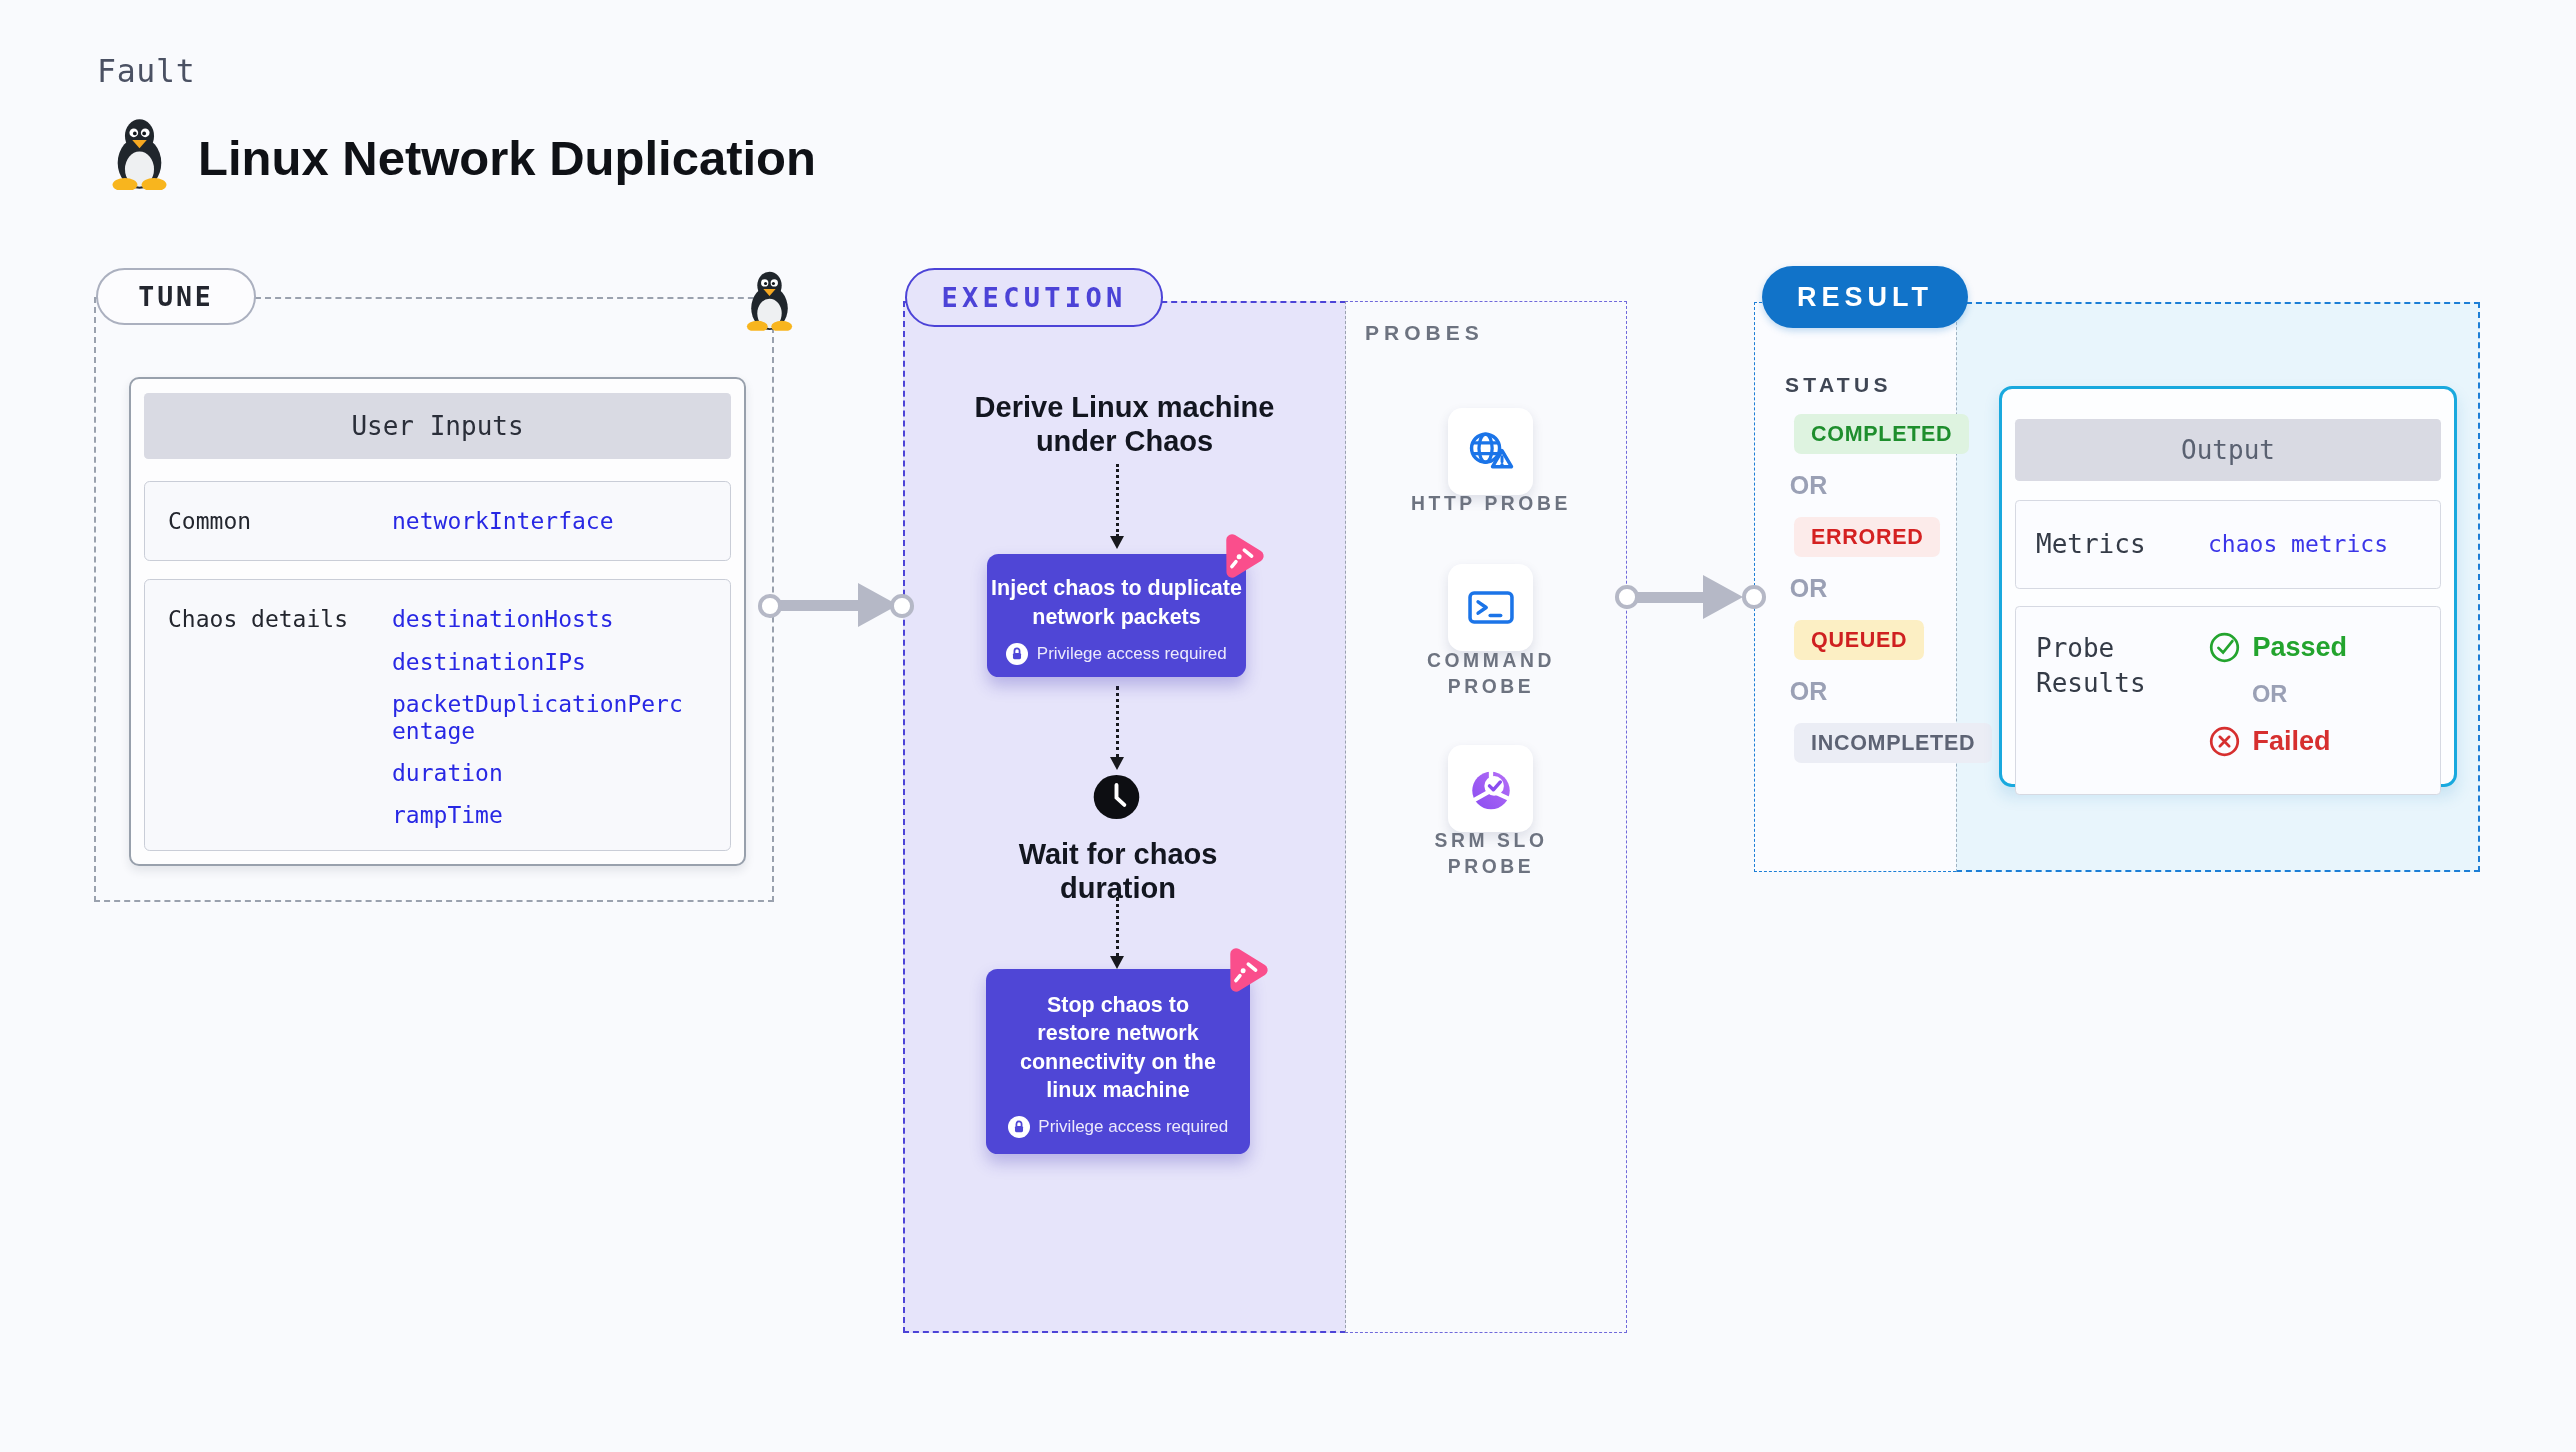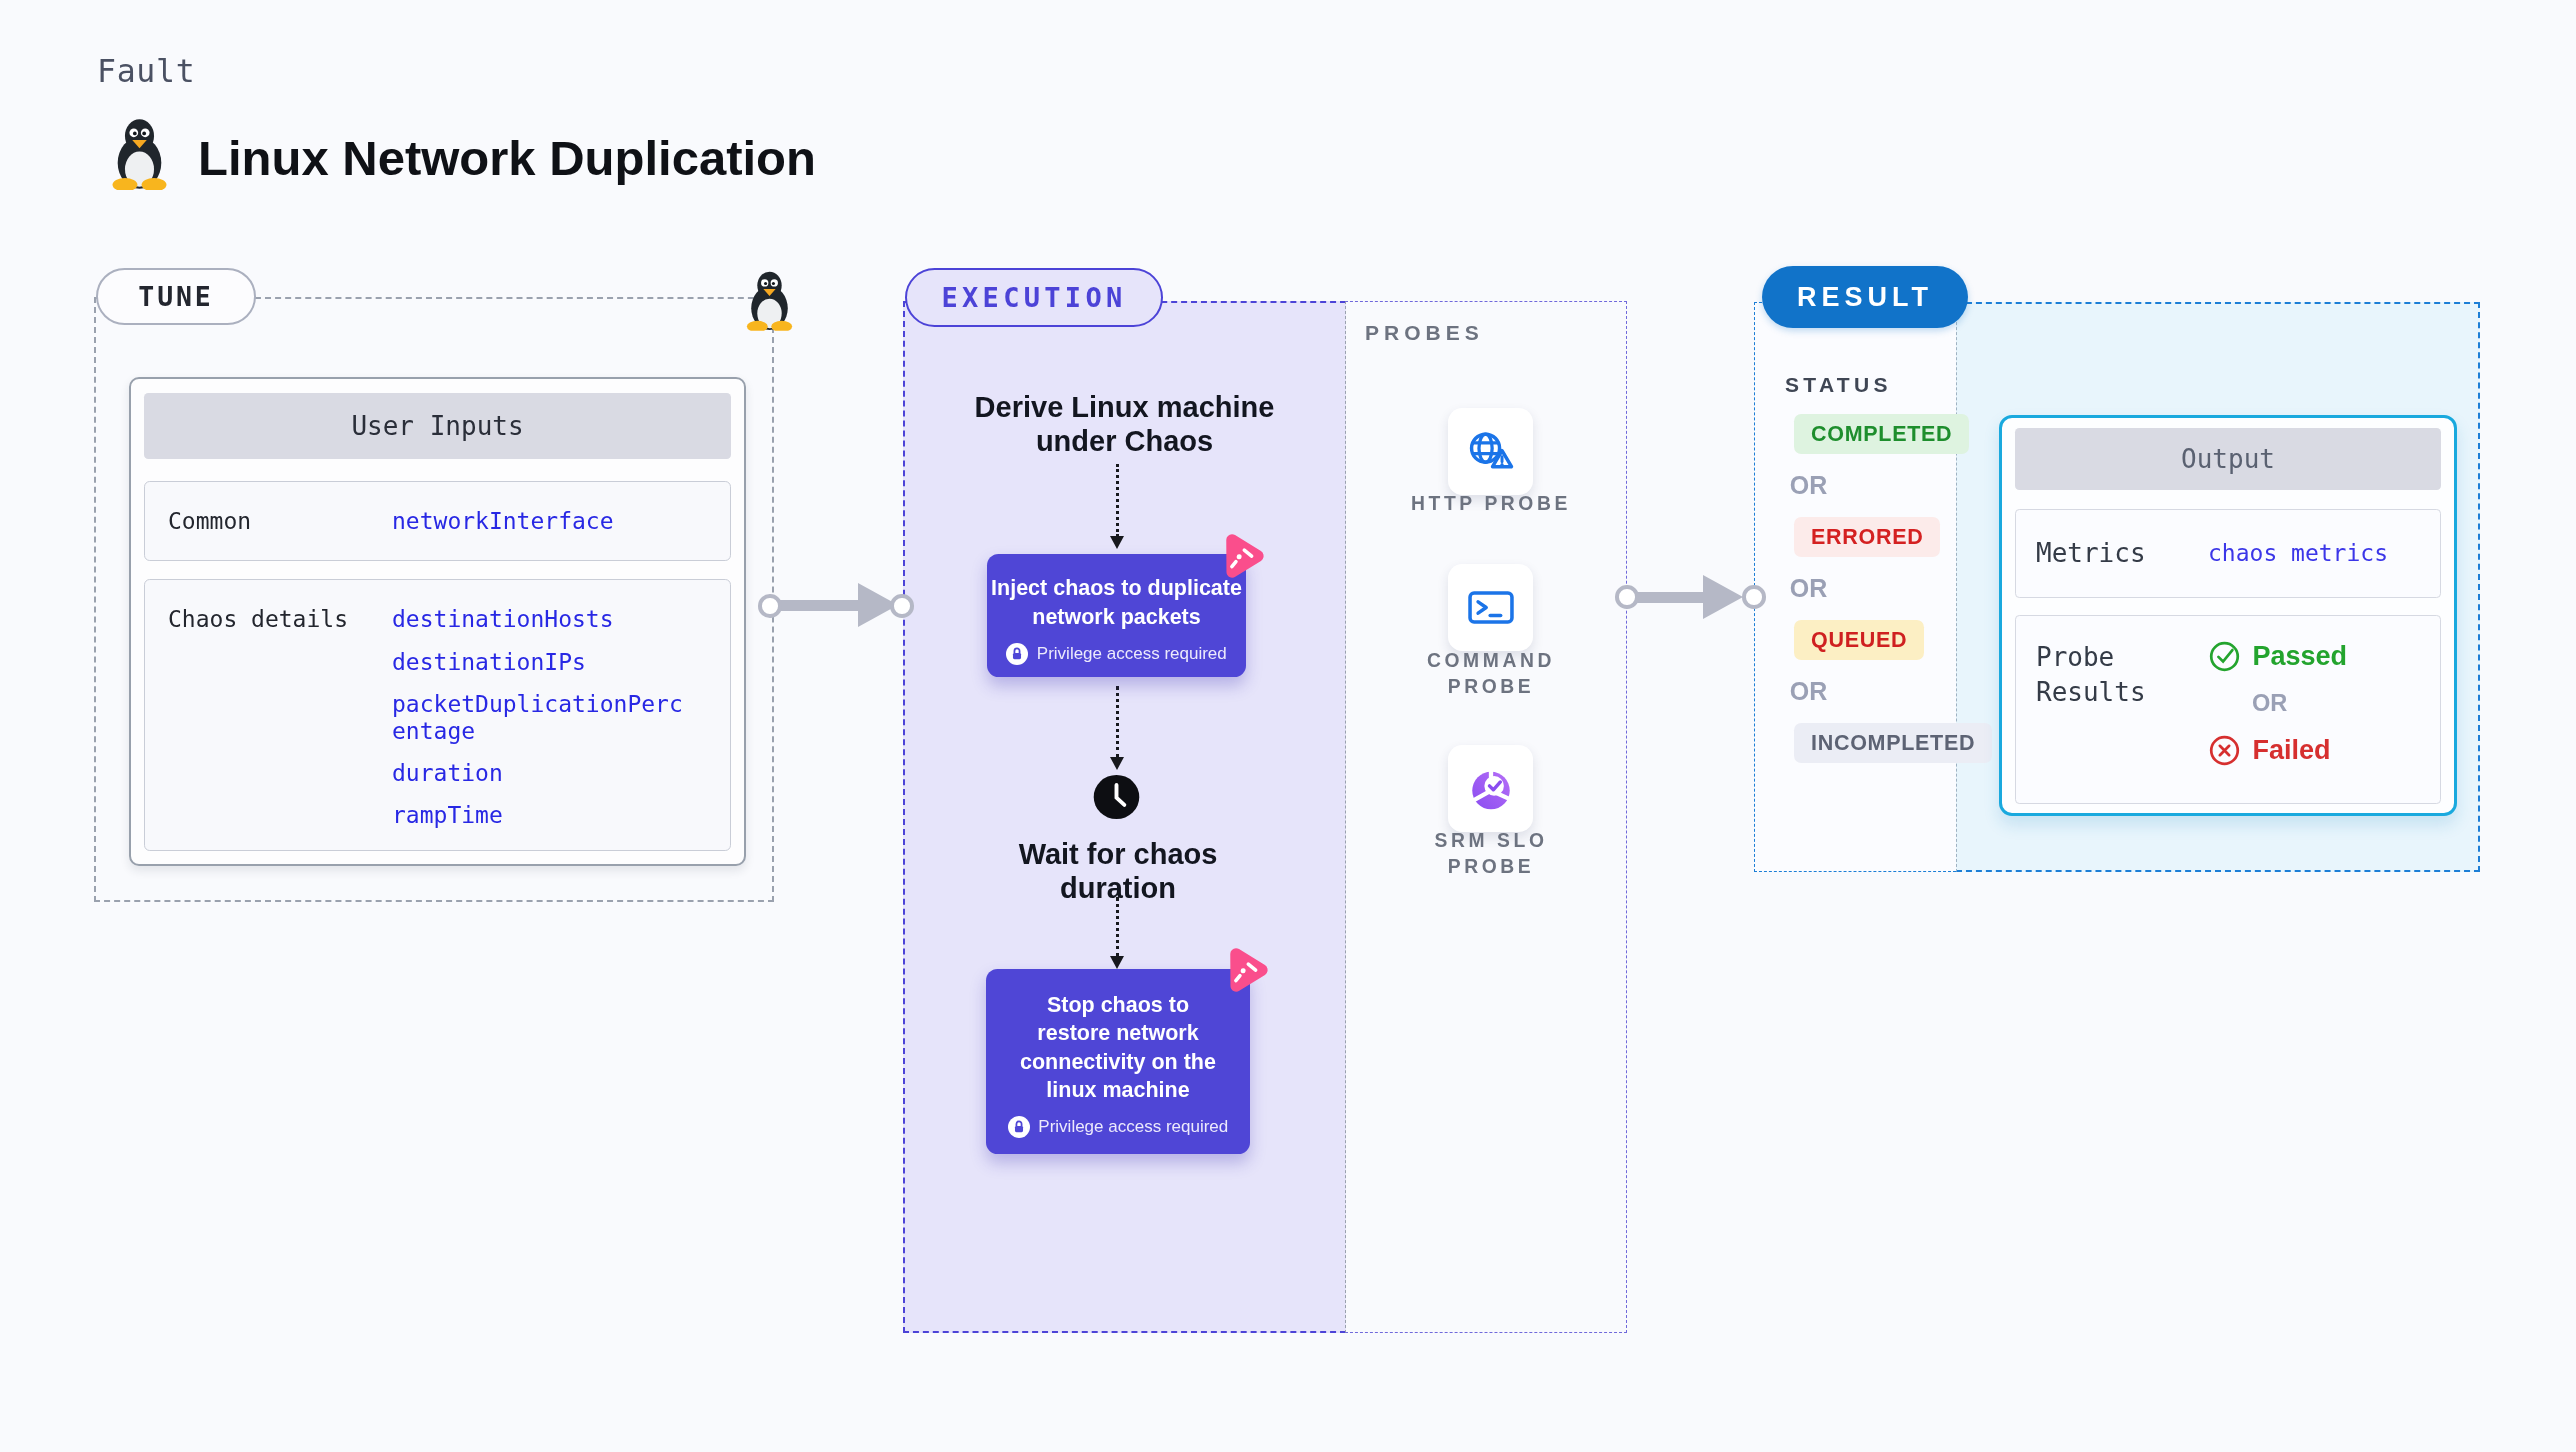--- a/index.html
+++ b/index.html
@@ -102,23 +102,23 @@
   .status-list { position:absolute; left:1784px; top:414px; display:flex; flex-direction:column;
                  align-items:flex-start; z-index:2; }
   .badge { height:40px; padding:0 17px; border-radius:7.2px; display:inline-flex; align-items:center;
            font-weight:800; font-size:21.5px; letter-spacing:0.7px;margin-left:10px; }
   .b-completed { color:#1e8e2d; background:#def3e0; }
   .b-errored   { color:#d42121; background:#fcebea; }
   .b-queued    { color:#cf2020; background:#fcefc4; }
   .b-incompleted { color:#5d6374; background:#ebedf5; }
   .or-sep { font-size:25px; font-weight:700; color:#9aa0b5; margin:17px 0 17px 5.7px; }
 
-  .output-card { position:absolute; left:1999px; top:415px; width:458px; height:401px;
+  .output-card { position:absolute; left:1999px; top:386px; width:458px; height:401px;
                  background:#fdfeff; border:3.6px solid #19a9de; border-radius:13px;
-                 box-shadow:0 8.6px 15.8px rgba(23,130,190,.16); padding:10px 13px 0; z-index:2; }
+                 box-shadow:0 8.6px 15.8px rgba(23,130,190,.16); padding:30px 13px 0; z-index:2; }
   .out-header { height:62px; background:#d9dae3; border-radius:4.3px; display:flex; align-items:center;
                 justify-content:center; font-family:"DejaVu Sans Mono",monospace; font-size:26px; color:#5a6171; }
   .out-row { border:1.4px solid #d6d9e2; background:#fbfcff; border-radius:4.3px; display:flex; padding-left:20px; }
   .or-metrics { margin-top:18.6px; height:89px; align-items:center; }
   .or-probe { margin-top:17px; height:189px; padding-top:24px; align-items:flex-start; }
   .out-label { width:172px; flex:none; font-family:"DejaVu Sans Mono",monospace; font-size:26px;
                color:#343b47; line-height:1.35; }
   .out-value { font-family:"DejaVu Sans Mono",monospace; font-size:23px; color:#3b36e8; }
   .pr-col { display:flex; flex-direction:column; }
   .pr-row { display:flex; align-items:center; gap:11.5px; }

